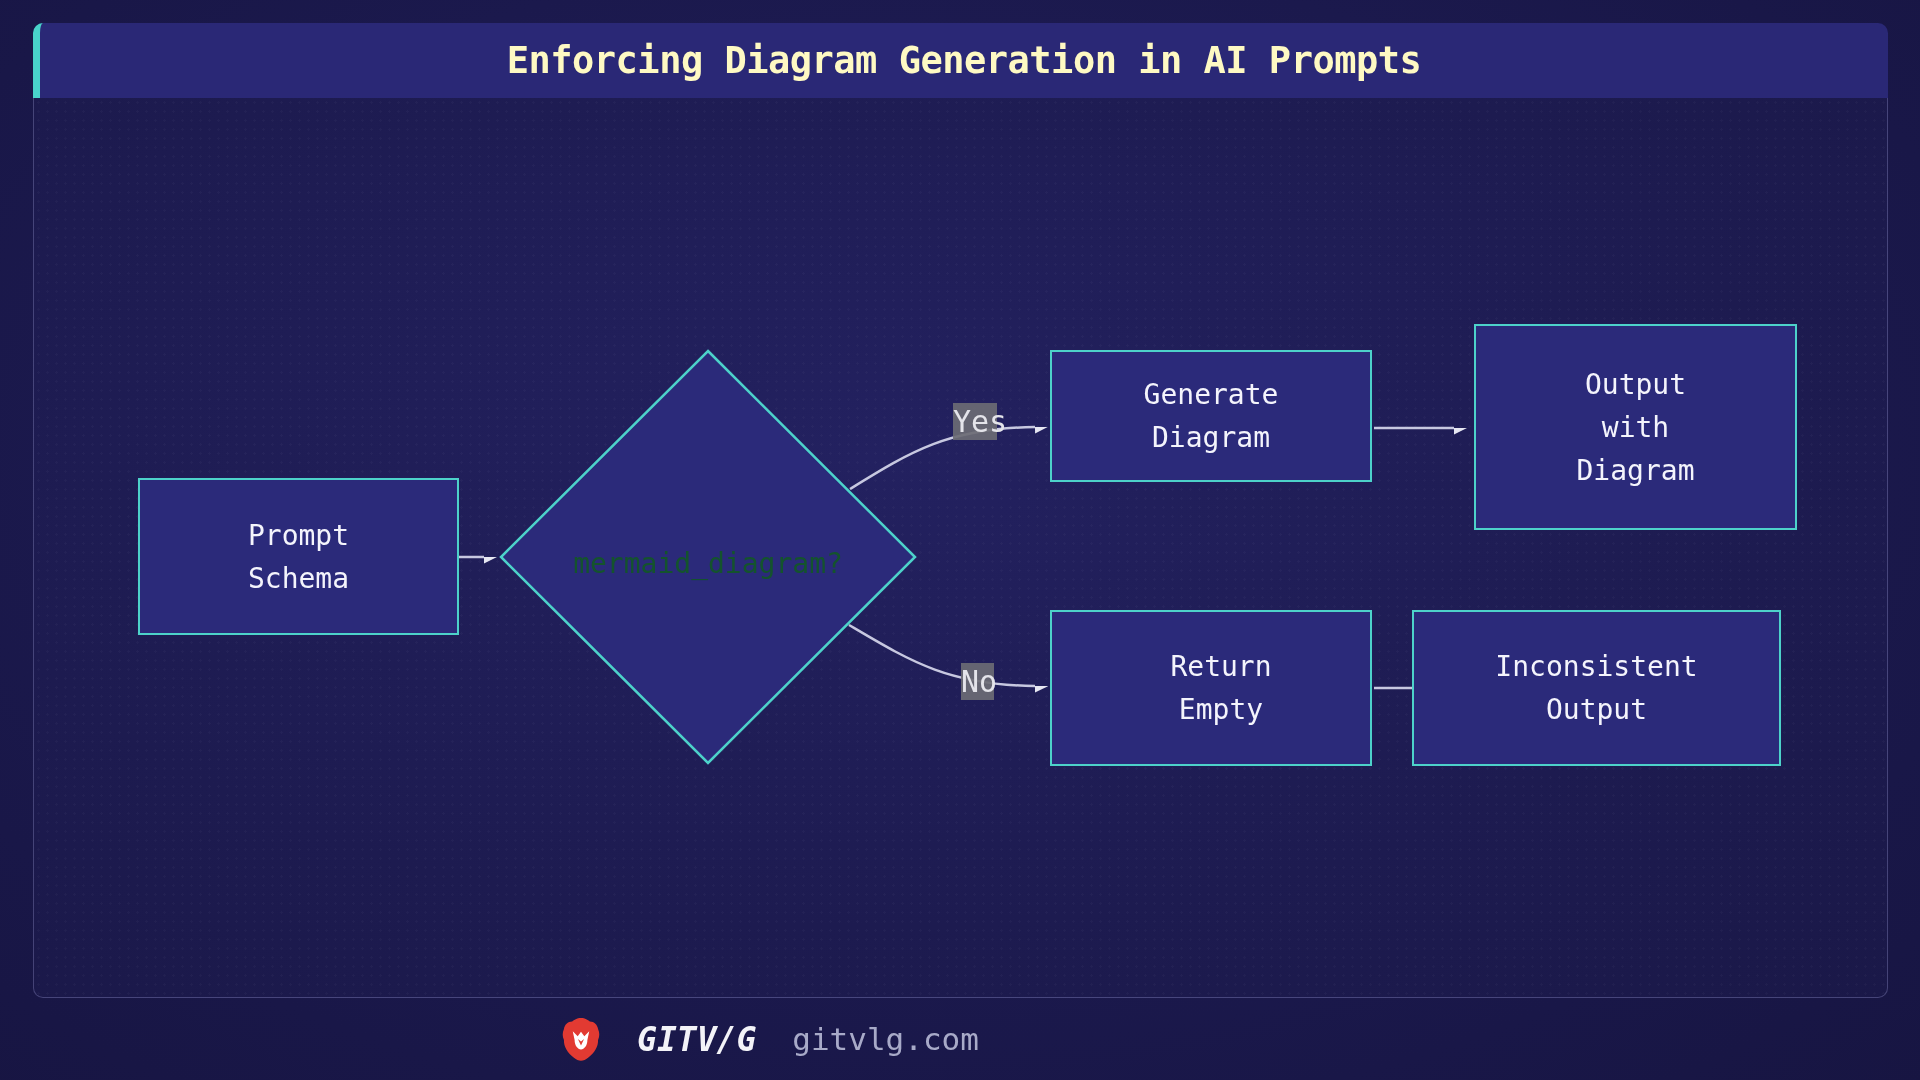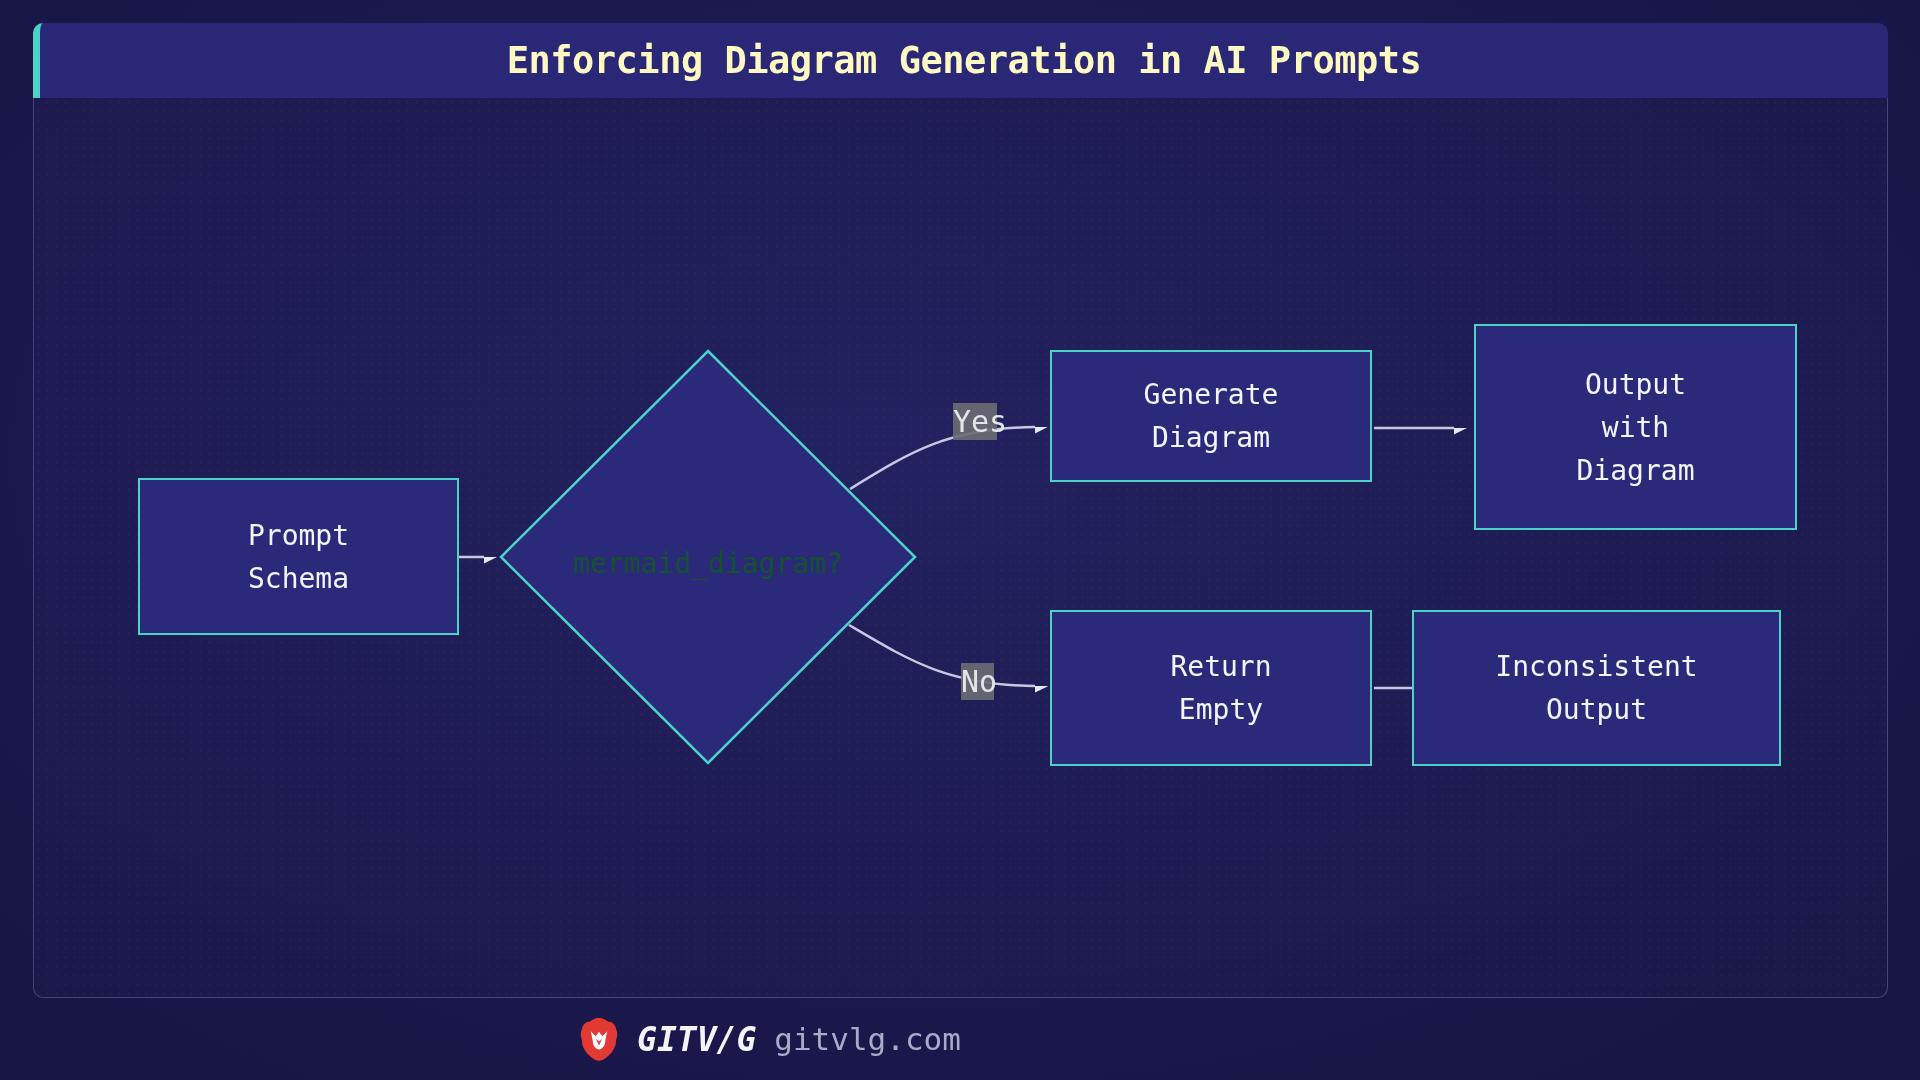--- a/index.html
+++ b/index.html
@@ -70,21 +70,21 @@
     color: #e4e4ea;
     font-size: 30px; line-height: 37px;
     text-align: center;
   }
   .edge-label-yes { left: 953px; top: 403px; width: 44px; height: 37px; }
   .edge-label-no  { left: 961px; top: 663px; width: 33px; height: 37px; }
 
   
   .footer {
     position: absolute; left: 0; top: 998px; width: 1540px; height: 82px;
-    display: flex; align-items: center; justify-content: center; gap: 18px;
+    display: flex; align-items: center; justify-content: center; gap: 36px;
   }
   .footer .lion { width: 40px; height: 44px; flex: 0 0 auto; }
   .footer-brand { font-size: 33px; font-weight: bold; font-style: italic; color: #f3f3f8; }
   .footer-site  { font-size: 31px; color: #a8aac8; }
 </style>
 </head>
 <body>
 
 <div class="card">
   <div class="card-header">

